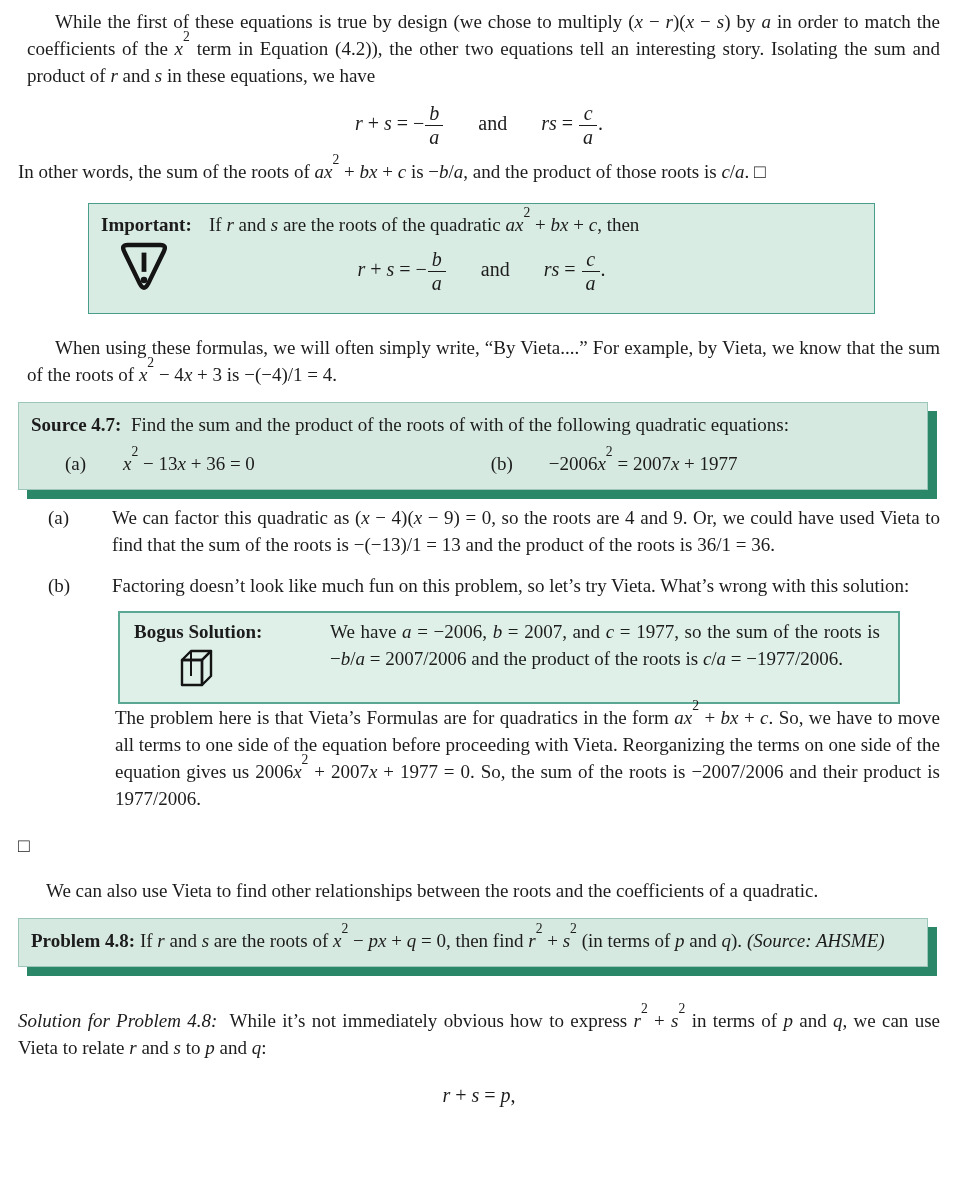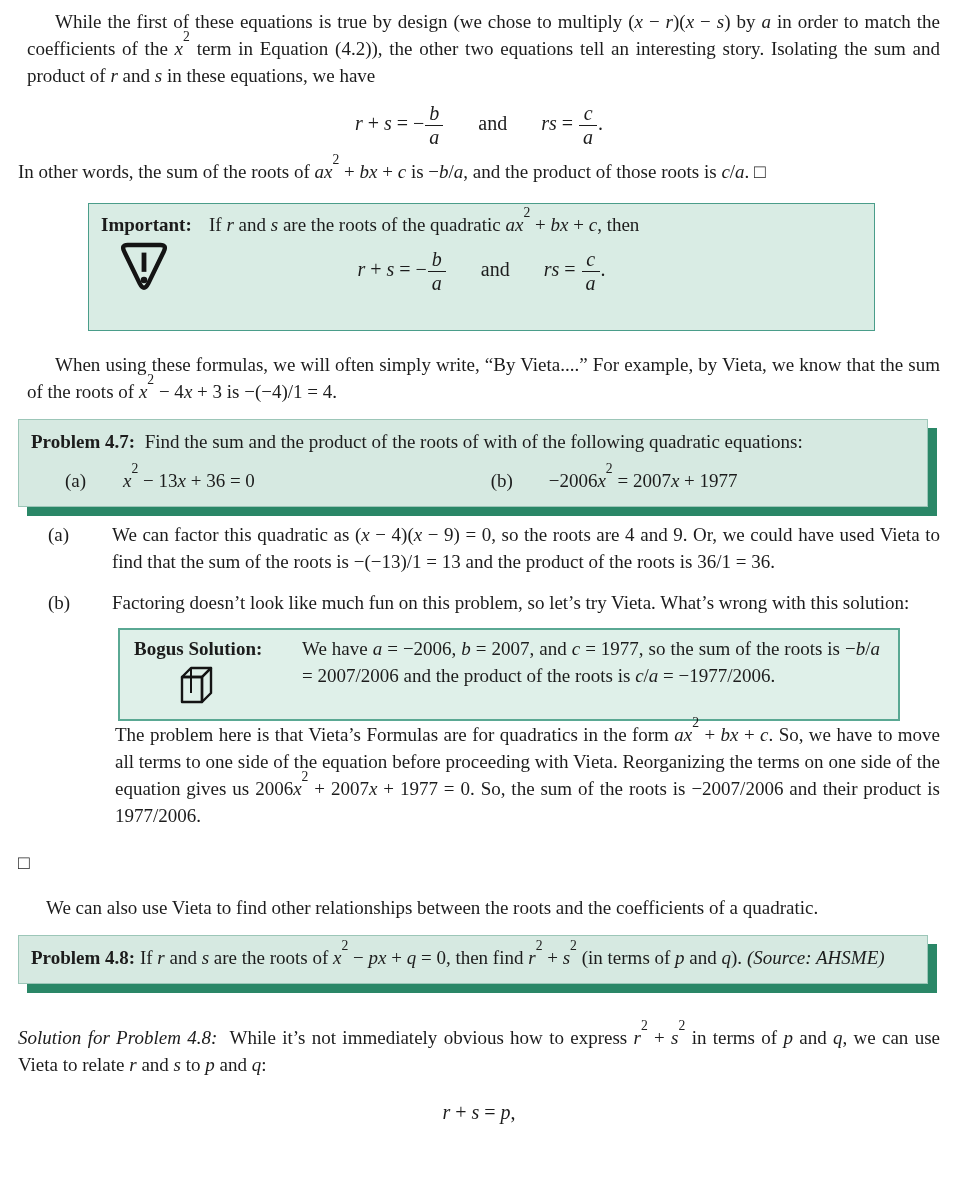--- a/index.html
+++ b/index.html
@@ -35,21 +35,21 @@
   .eq-and{display:inline-block;margin:0 34px;font-style:normal;}
   .frac{display:inline-block;vertical-align:middle;text-align:center;font-style:italic;line-height:21px;margin:0 1px;}
   .frac .num{display:block;padding:0 4px 1px;}
   .frac .den{display:block;border-top:1.6px solid var(--ink);padding:1px 4px 0;}
 
   
   .imp-box{
     margin:18px 65px 0 70px;
     background:var(--imp_bg);
     border:1.5px solid var(--imp_border);
-    padding:7px 12px 26px;
+    padding:7px 12px 9px;
   }
   .imp-row1{display:flex;}
   .imp-label{font-weight:bold;flex:0 0 108px;}
   .imp-row2{display:flex;align-items:center;min-height:66px;}
   .imp-icon{flex:0 0 86px;text-align:center;}
   .imp-eq{flex:1;text-align:center;font-size:20px;margin-right:86px;}
 
   
   .prob-box{
     margin:14px 12px 0 0;
@@ -71,20 +71,21 @@
   .sol-item .sol-label{flex:0 0 64px;}
   .sol-item .sol-text{flex:1;text-align:justify;}
 
   
   .bogus-box{
     margin:12px 40px 0 100px;
     background:var(--bogus_bg);
     border:2px solid var(--bogus_border);
     padding:5px 18px 6px 14px;
     display:flex;
+    gap:28px;
   }
   .bogus-left{flex:0 0 168px;}
   .bogus-label{font-weight:bold;}
   .bogus-icon{margin:2px 0 0 42px;}
   .bogus-text{flex:1;text-align:justify;}
 
   .after-para{margin:0 0 0 97px;text-align:justify;}
   .qed-line{margin:20px 0 0 0;}
   .also-line{margin:18px 0 0 0;}
   .sol48{margin-top:40px;}
@@ -119,21 +120,21 @@
       </span>
       <span class="imp-eq">
         <span><i>r</i> + <i>s</i> = −</span><span class="frac"><span class="num">b</span><span class="den">a</span></span><span class="eq-and">and</span><span><i>rs</i> = </span><span class="frac"><span class="num">c</span><span class="den">a</span></span><span>.</span>
       </span>
     </div>
   </div>
 
   <p class="indent" style="margin-top:20px;">When using these formulas, we will often simply write, “By Vieta....”  For example, by Vieta, we know that the sum of the roots of <i>x</i><sup>2</sup> − 4<i>x</i> + 3 is −(−4)/1 = 4.</p>
 
   <div class="prob-box">
-    <p class="prob-title"><span class="prob-label">Problem 4.7:</span>&nbsp; <span>Find the sum and the product of the roots of with of the following quadratic equations:</span></p>
+    <p class="prob-title"><span class="prob-label">Source 4.7:</span>&nbsp; <span>Find the sum and the product of the roots of with of the following quadratic equations:</span></p>
     <div class="prob-items">
       <span class="prob-item first">
           <span class="itm-label">(a)</span>
           <span><i>x</i><sup>2</sup> − 13<i>x</i> + 36 = 0</span>
         </span>
       <span class="prob-item">
           <span class="itm-label">(b)</span>
           <span>−2006<i>x</i><sup>2</sup> = 2007<i>x</i> + 1977</span>
         </span>
     </div>

